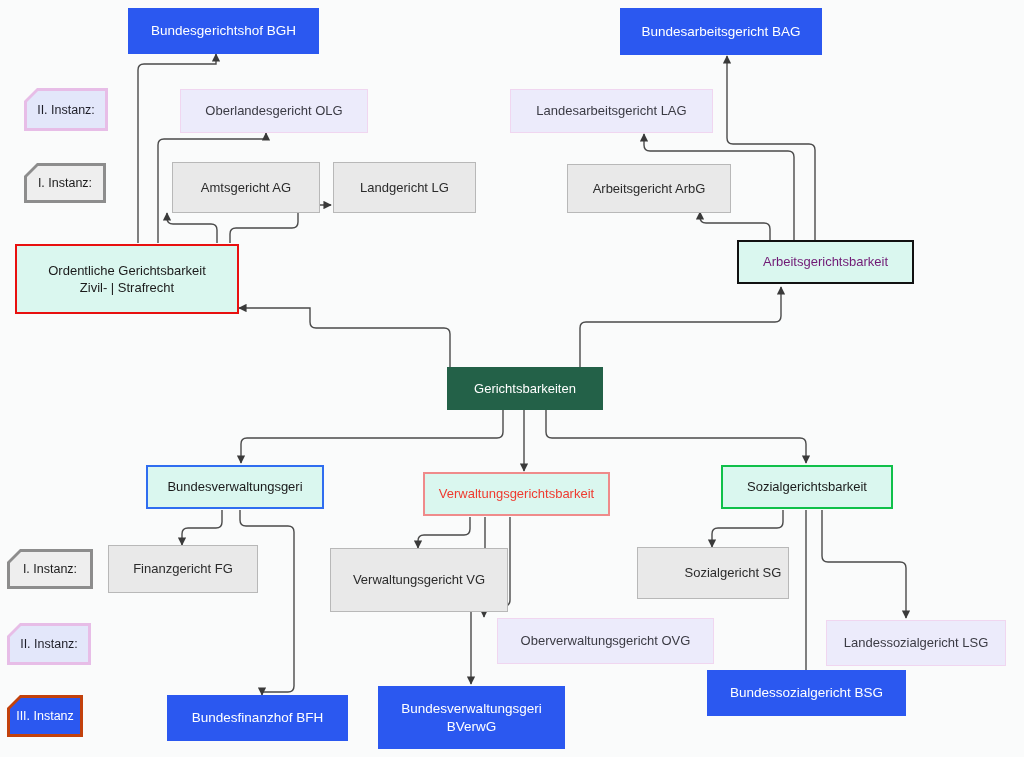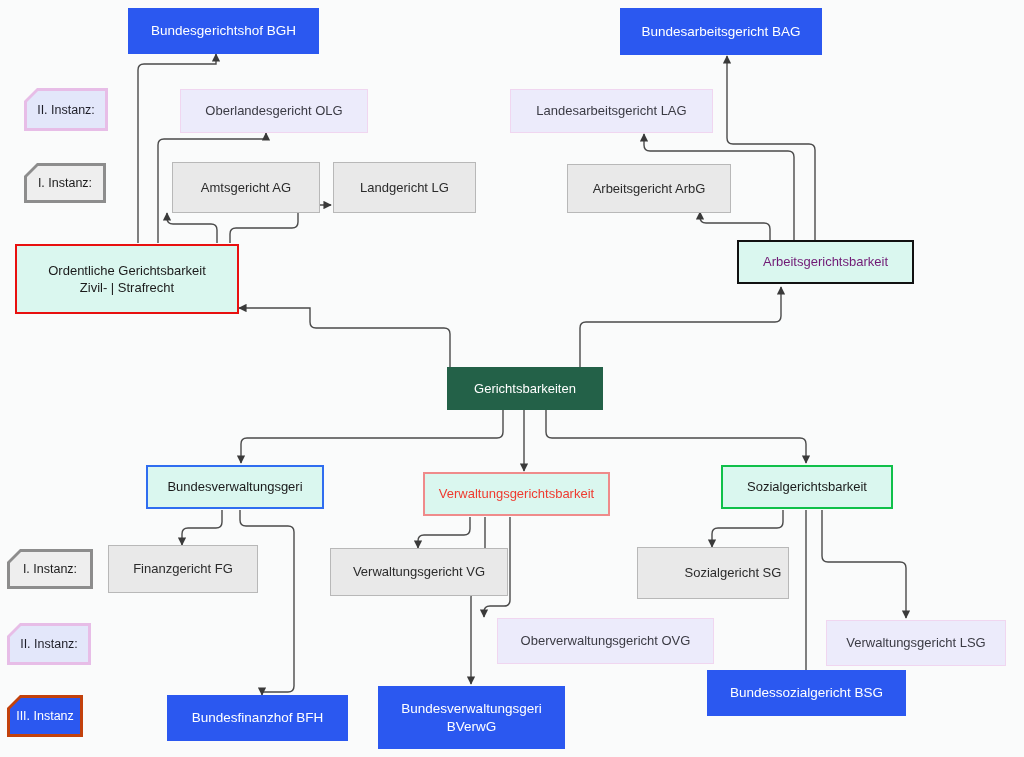--- a/index.html
+++ b/index.html
@@ -167,40 +167,40 @@
 
   <div class="node n-land" style="left:510px;top:89px;width:203px;height:44px;">
     <span class="lbl">Landesarbeitsgericht LAG</span>
   </div>
 
   <div class="node n-land" style="left:497px;top:618px;width:217px;height:46px;">
     <span class="lbl">Oberverwaltungsgericht OVG</span>
   </div>
 
   <div class="node n-land" style="left:826px;top:620px;width:180px;height:46px;">
-    <span class="lbl">Verwaltungsgericht LSG</span>
+    <span class="lbl">Landessozialgericht LSG</span>
   </div>
 
   <div class="node n-erst" style="left:172px;top:162px;width:148px;height:51px;">
     <span class="lbl">Amtsgericht AG</span>
   </div>
 
   <div class="node n-erst" style="left:333px;top:162px;width:143px;height:51px;">
     <span class="lbl">Landgericht LG</span>
   </div>
 
   <div class="node n-erst" style="left:567px;top:164px;width:164px;height:49px;">
     <span class="lbl">Arbeitsgericht ArbG</span>
   </div>
 
   <div class="node n-erst" style="left:108px;top:545px;width:150px;height:48px;">
     <span class="lbl">Finanzgericht FG</span>
   </div>
 
-  <div class="node n-erst" style="left:330px;top:548px;width:178px;height:48px;">
+  <div class="node n-erst" style="left:330px;top:548px;width:178px;height:64px;">
     <span class="lbl">Verwaltungsgericht VG</span>
   </div>
 
   <div class="node n-erst" style="left:637px;top:547px;width:152px;height:52px;padding-left:40px;">
     <span class="lbl">Sozialgericht SG</span>
   </div>
 
   <div class="node n-branch b-red" style="left:15px;top:244px;width:224px;height:70px;">
     <span class="lbl">
       <span>Ordentliche Gerichtsbarkeit</span>

